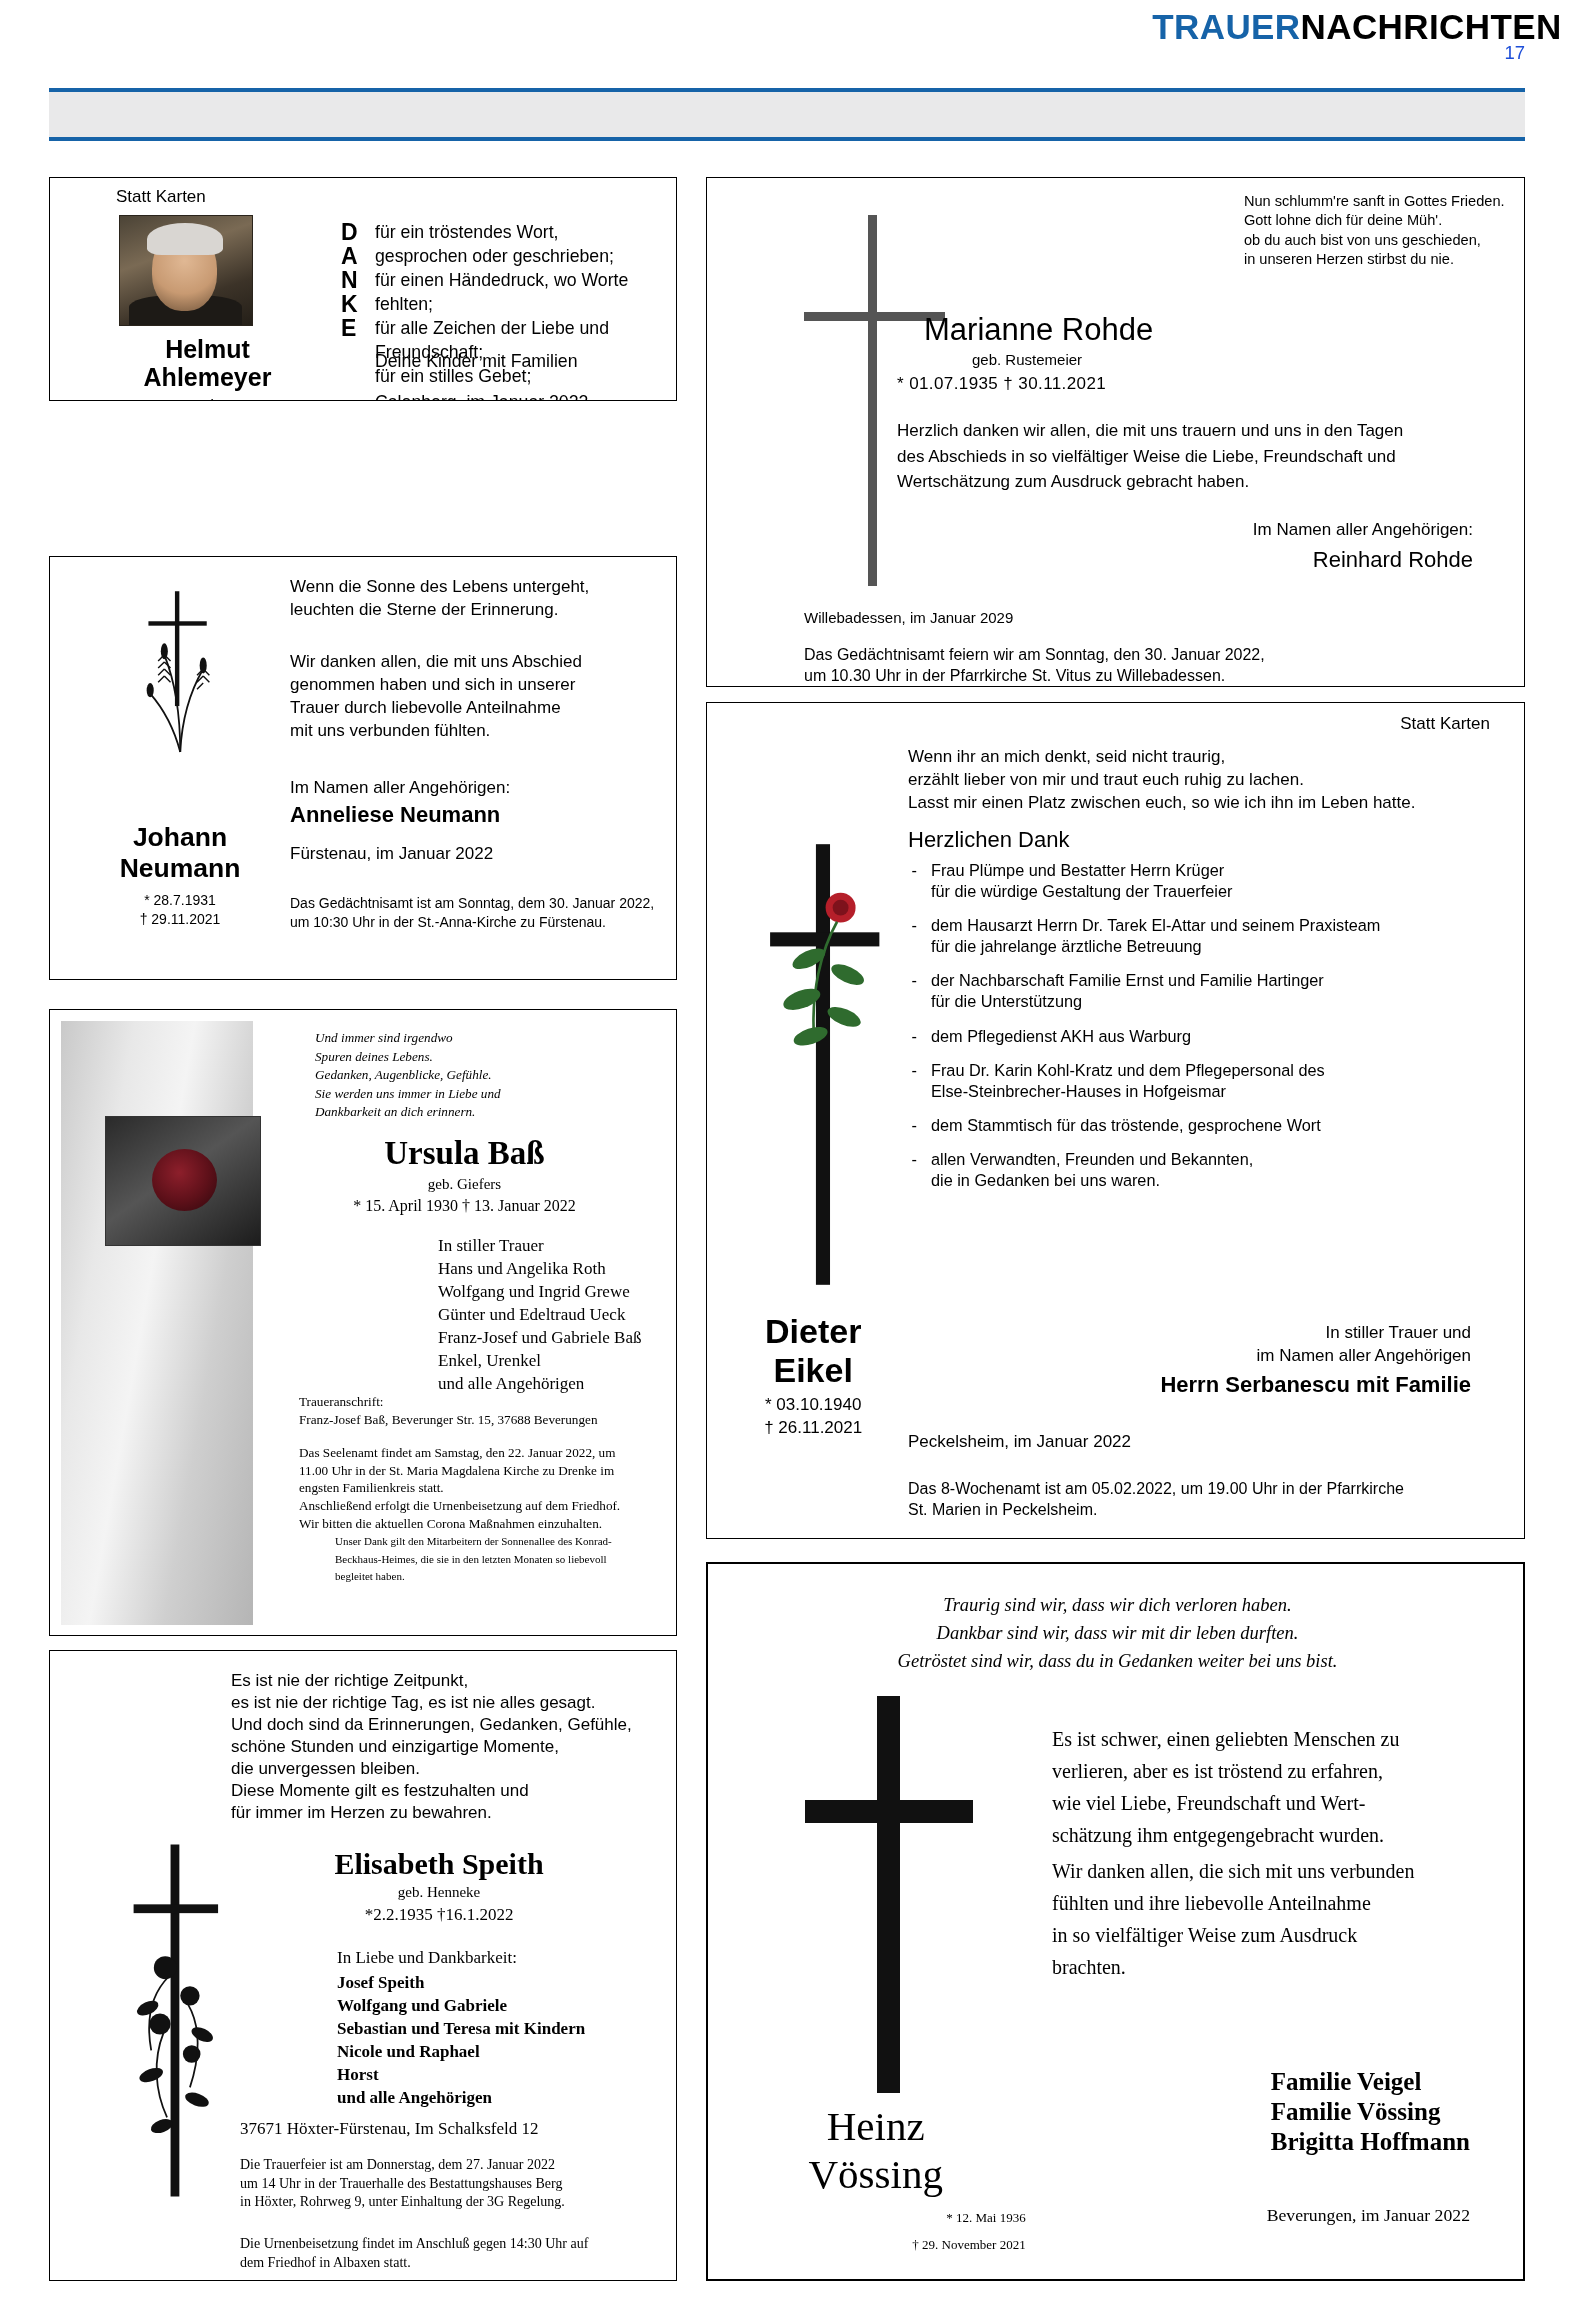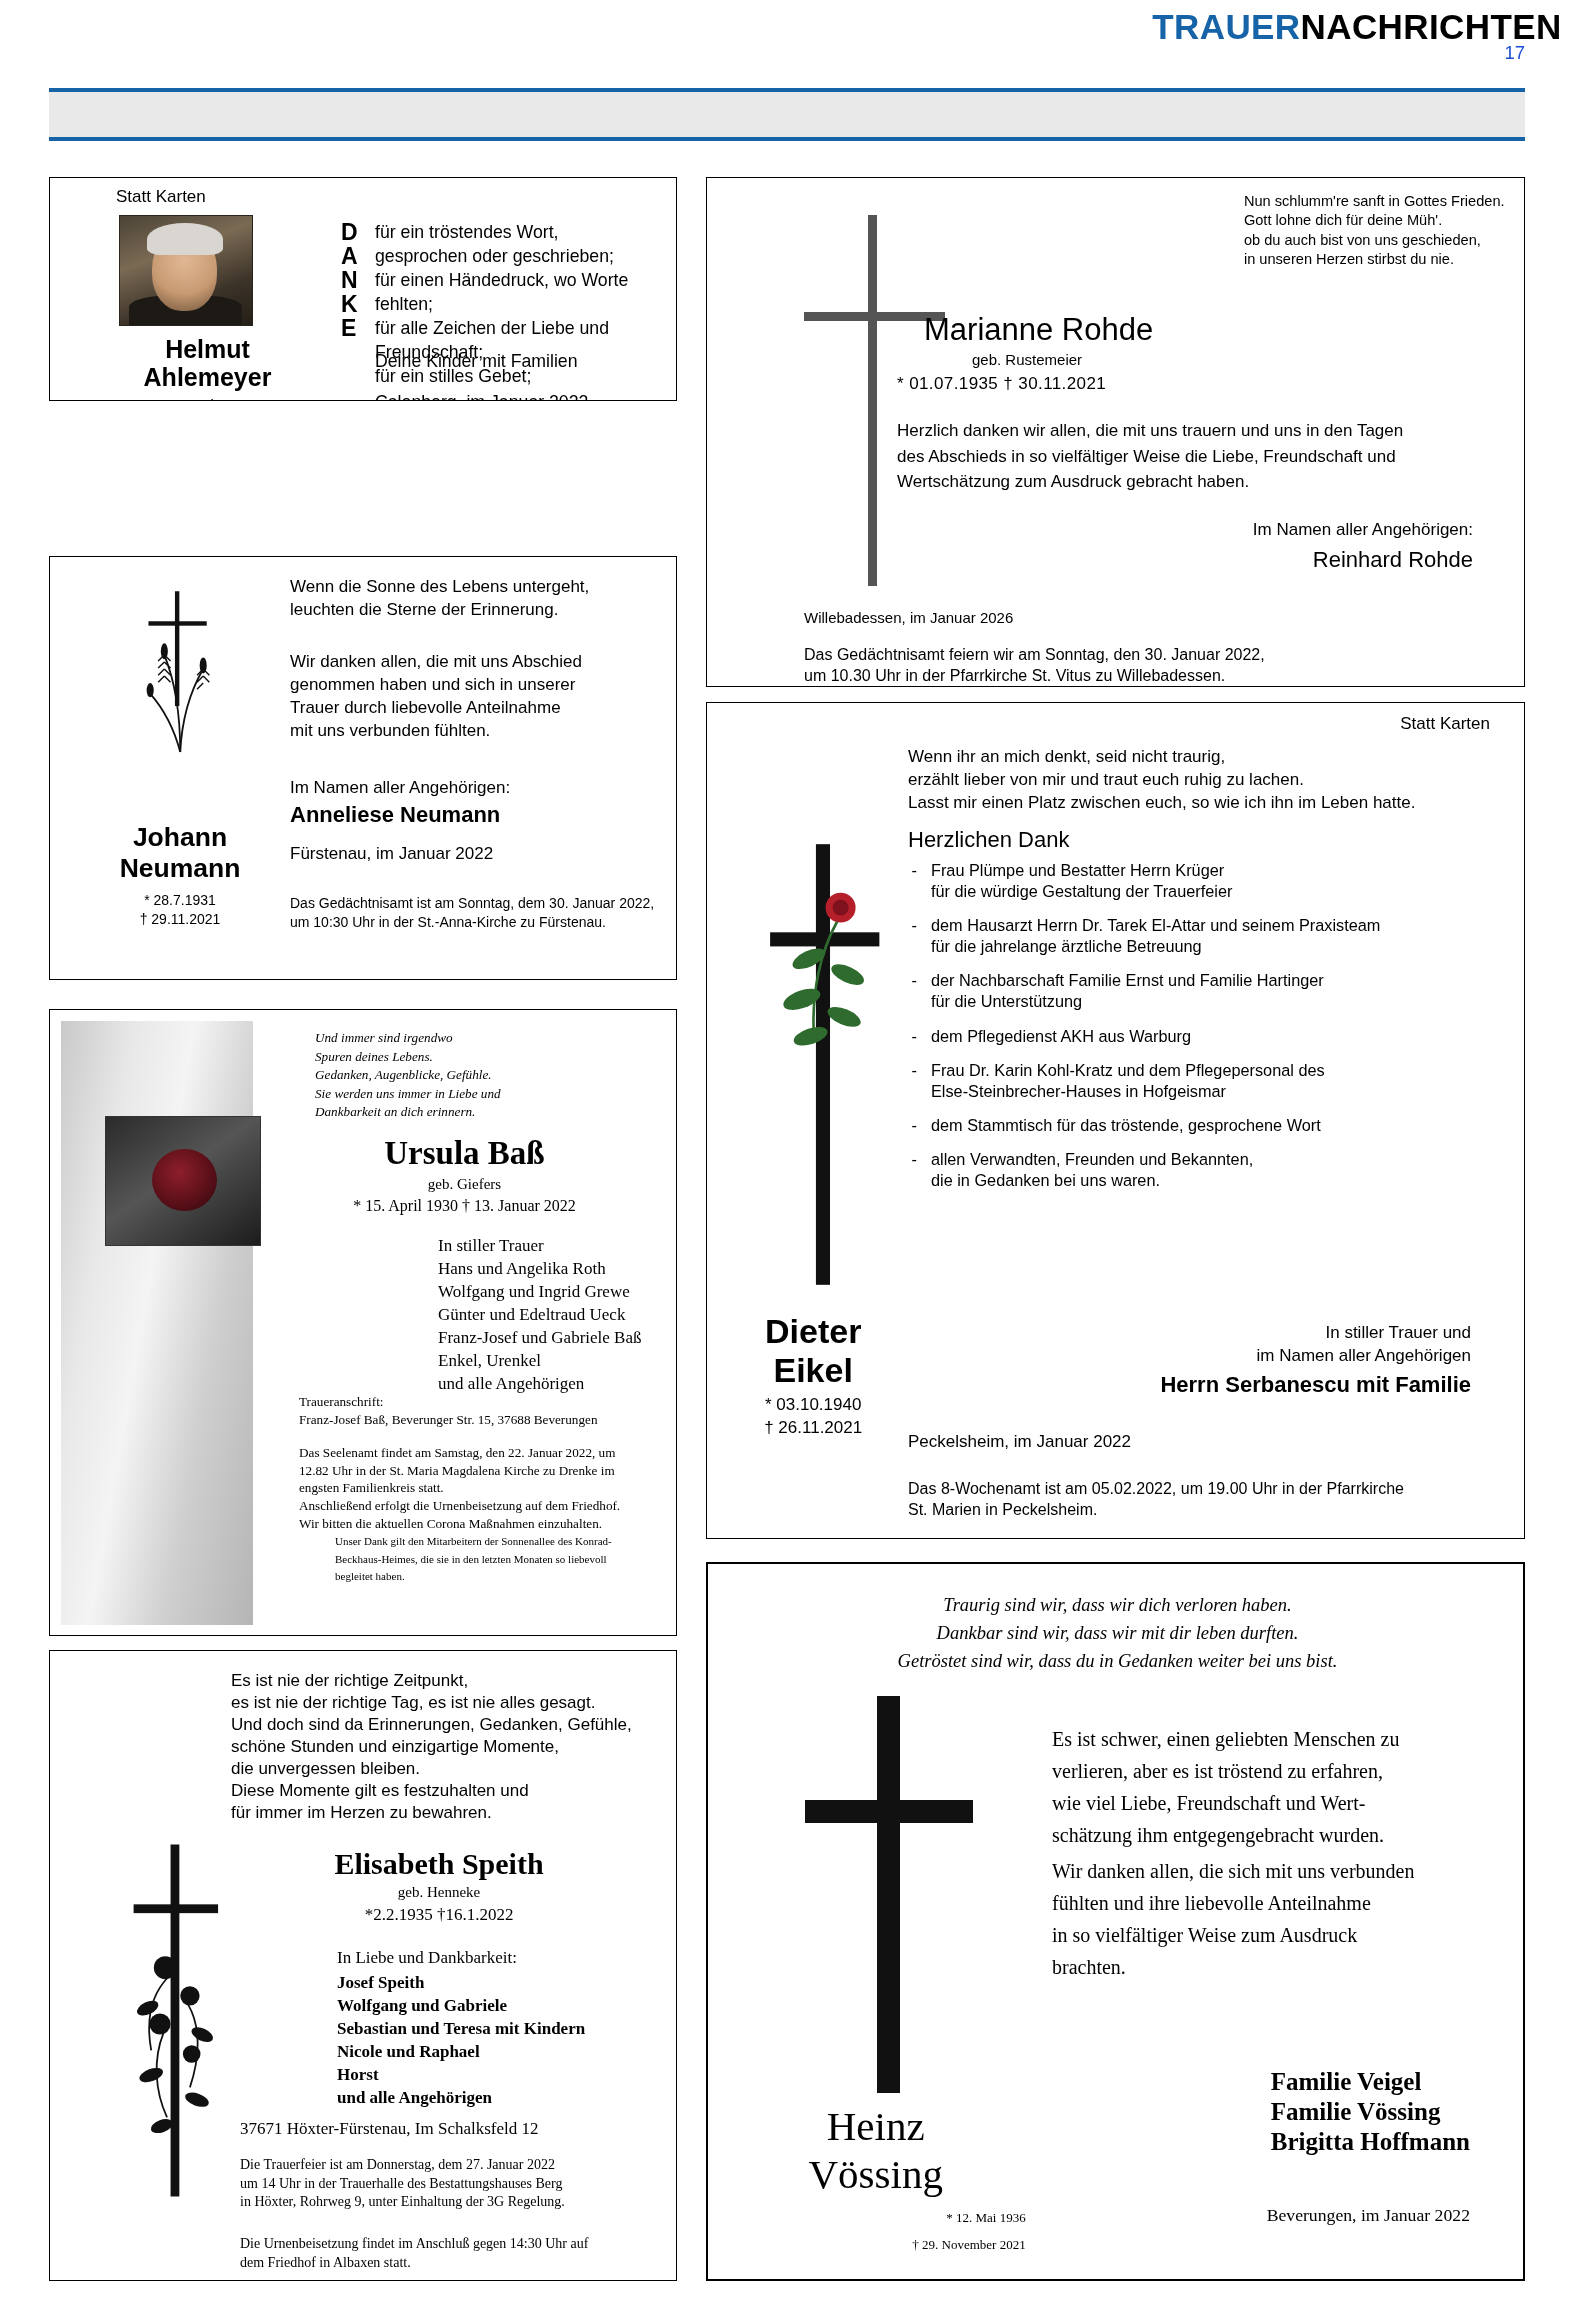--- a/index.html
+++ b/index.html
@@ -286,21 +286,21 @@
     <div class="mourners serif" style="white-space:pre;">In stiller Trauer
 Hans und Angelika Roth
 Wolfgang und Ingrid Grewe
 Günter und Edeltraud Ueck
 Franz-Josef und Gabriele Baß
 Enkel, Urenkel
 und alle Angehörigen</div>
     <div class="addr serif" style="white-space:pre;">Traueranschrift:
 Franz-Josef Baß, Beverunger Str. 15, 37688 Beverungen</div>
     <div class="info1 serif" style="white-space:pre;">Das Seelenamt findet am Samstag, den 22. Januar 2022, um
-12.82 Uhr in der St. Maria Magdalena Kirche zu Drenke im
+11.00 Uhr in der St. Maria Magdalena Kirche zu Drenke im
 engsten Familienkreis statt.
 Anschließend erfolgt die Urnenbeisetzung auf dem Friedhof.
 Wir bitten die aktuellen Corona Maßnahmen einzuhalten.</div>
     <div class="info2 serif" style="white-space:pre;">Unser Dank gilt den Mitarbeitern der Sonnenallee des Konrad-
 Beckhaus-Heimes, die sie in den letzten Monaten so liebevoll
 begleitet haben.</div>
   </div>
 
   <div class="obit" id="ad-speith">
     <svg class="rosecross" viewBox="0 0 150 420">
@@ -360,21 +360,21 @@
 ob du auch bist von uns geschieden,
 in unseren Herzen stirbst du nie.</div>
     <div class="name">Marianne Rohde</div>
     <div class="geb">geb. Rustemeier</div>
     <div class="dates">* 01.07.1935              † 30.11.2021</div>
     <div class="body" style="white-space:pre;">Herzlich danken wir allen, die mit uns trauern und uns in den Tagen
 des Abschieds in so vielfältiger Weise die Liebe, Freundschaft und
 Wertschätzung zum Ausdruck gebracht haben.</div>
     <div class="angeh">Im Namen aller Angehörigen:</div>
     <div class="sign">Reinhard Rohde</div>
-    <div class="place">Willebadessen, im Januar 2026</div>
+    <div class="place">Willebadessen, im Januar 2029</div>
     <div class="info" style="white-space:pre;">Das Gedächtnisamt feiern wir am Sonntag, den 30. Januar 2022,
 um 10.30 Uhr in der Pfarrkirche St. Vitus zu Willebadessen.</div>
   </div>
 
   <div class="obit" id="ad-eikel">
     <div class="statt">Statt Karten</div>
     <svg class="rosecross2" viewBox="0 0 160 520">
       <rect x="68" y="10" width="16" height="500" fill="#111"></rect>
       <rect x="16" y="110" width="124" height="16" fill="#111"></rect>
       <circle cx="96" cy="82" r="17" fill="#b51f2a"></circle>

